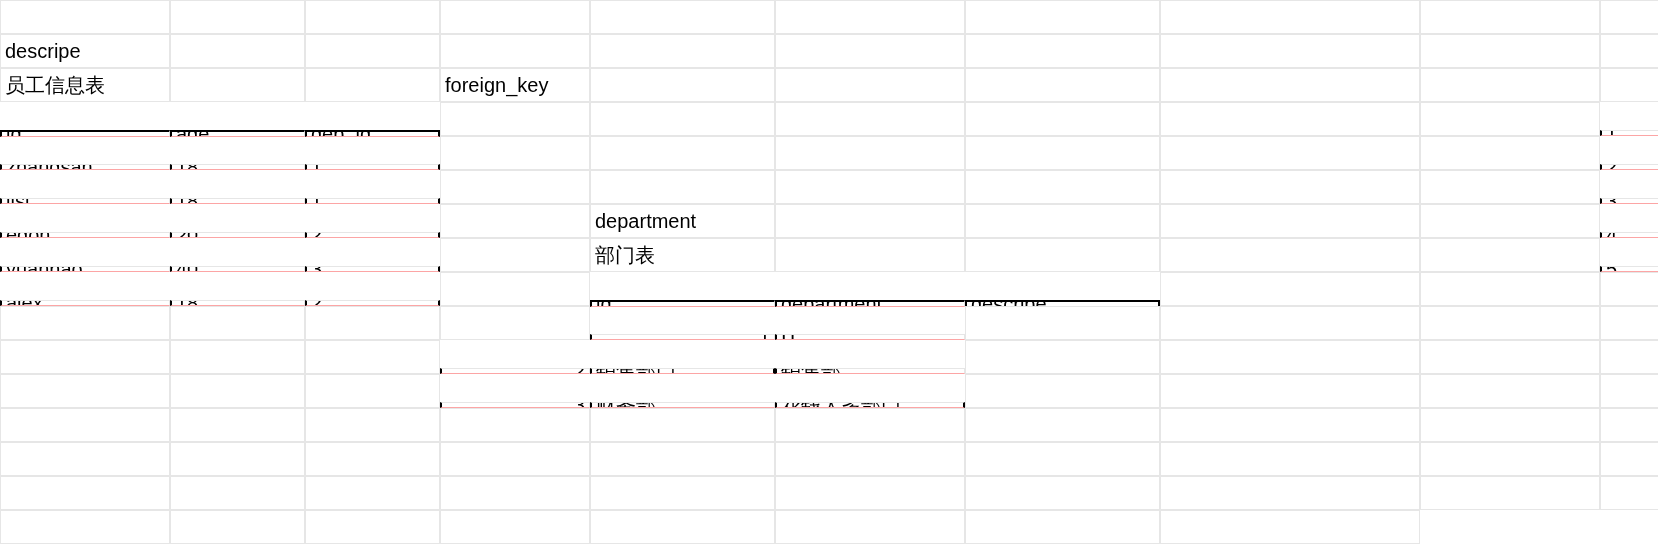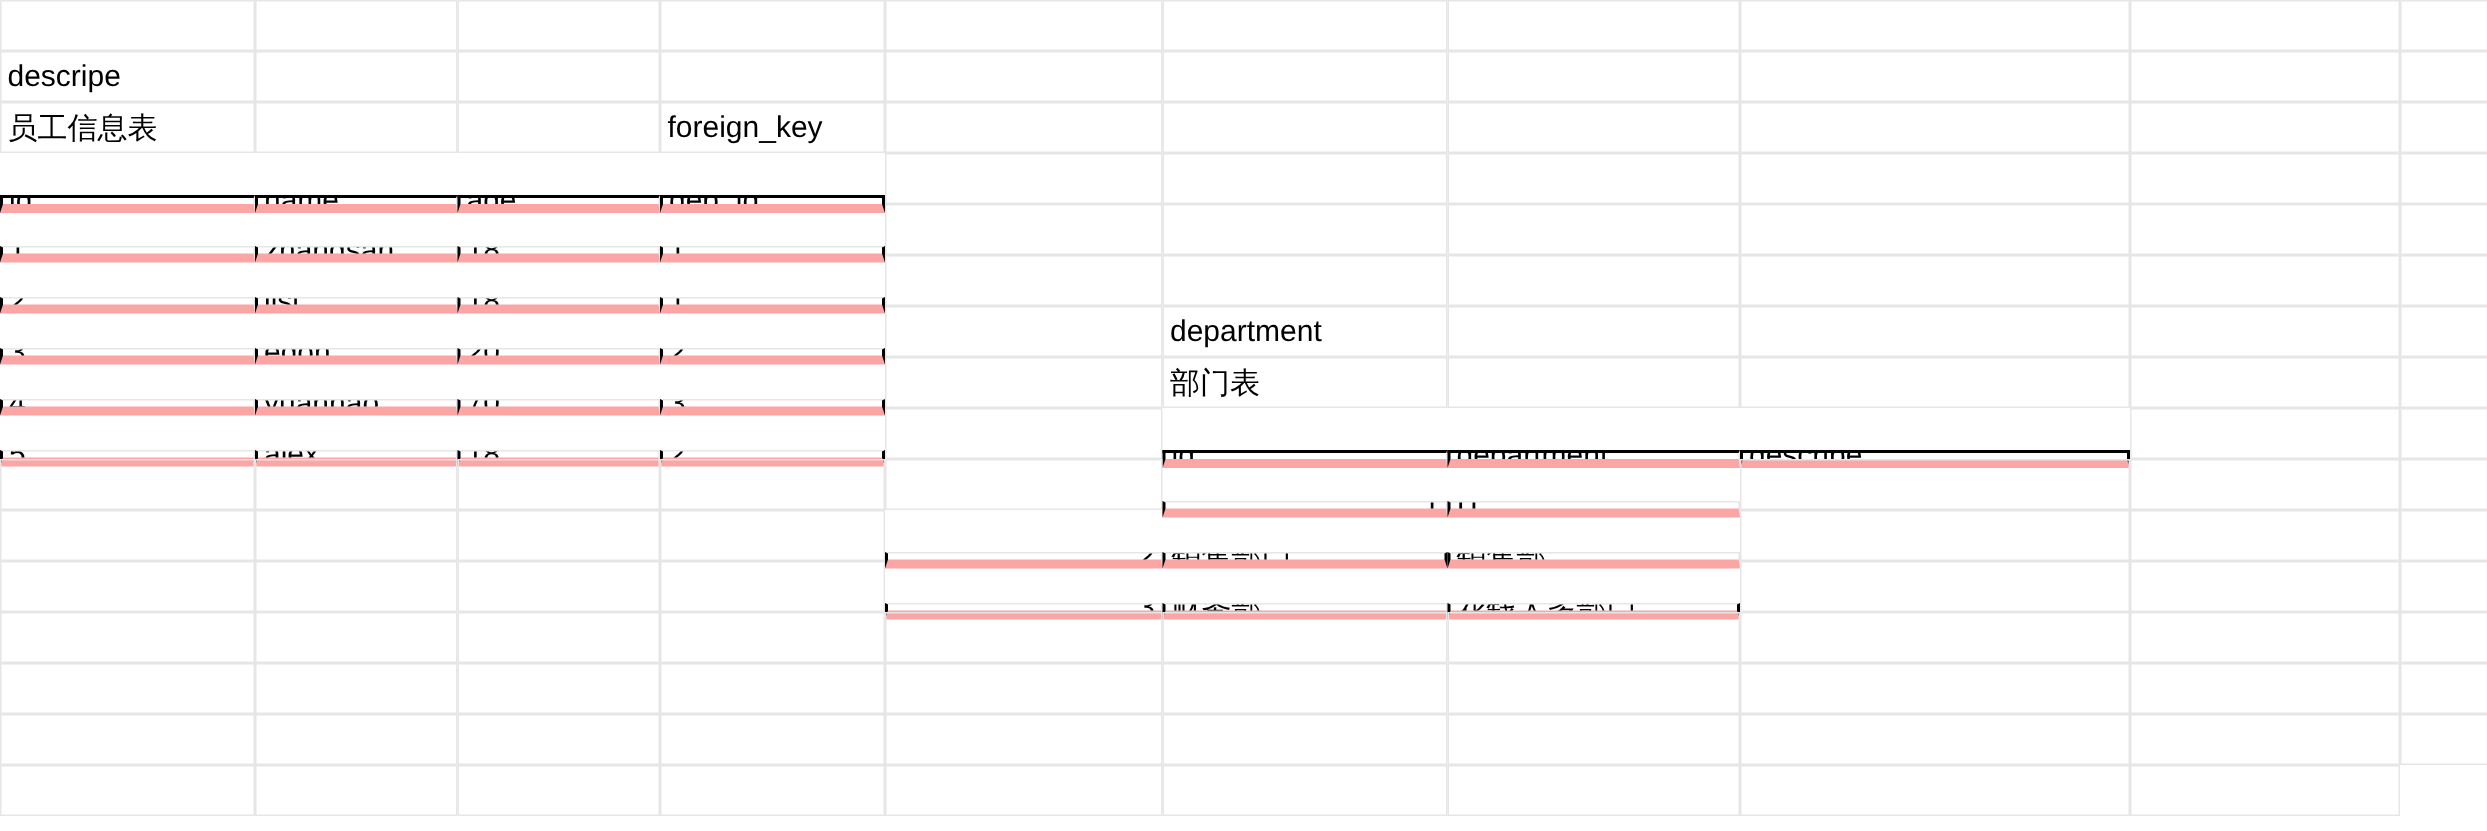--- a/index.html
+++ b/index.html
@@ -20,21 +20,21 @@
       display: flex;
       align-items: center;
       justify-content: flex-start;
       white-space: nowrap;
       overflow: hidden;
     }
     .cell.right {
       justify-content: flex-end;
     }
     .cell.bt { border-top: 2px solid #000; }
-    .cell.bb { border-bottom: 6px solid #fca5a5; margin-top: 28px; }
+    .cell.bb { border-bottom: 1px solid #fca5a5; margin-top: 28px; }
     .cell.bl { border-left: 2px solid #000; }
     .cell.br { border-right: 2px solid #000; }
   </style>
 </head>
 <body>
 
 <div class="sheet">
 
   <div class="cell"></div>
   <div class="cell"></div>
@@ -63,21 +63,20 @@
   <div class="cell"></div>
   <div class="cell">foreign_key</div>
   <div class="cell"></div>
   <div class="cell"></div>
   <div class="cell"></div>
   <div class="cell"></div>
   <div class="cell"></div>
   <div class="cell"></div>
 
   <div class="cell bt bl bb">id</div>
-  <div class="cell bt bl bb">name</div>
   <div class="cell bt bl bb">age</div>
   <div class="cell bt bl bb br">dep_id</div>
   <div class="cell"></div>
   <div class="cell"></div>
   <div class="cell"></div>
   <div class="cell"></div>
   <div class="cell"></div>
   <div class="cell"></div>
 
   <div class="cell bl bb">1</div>
@@ -108,21 +107,21 @@
   <div class="cell bl bb br">2</div>
   <div class="cell"></div>
   <div class="cell">department</div>
   <div class="cell"></div>
   <div class="cell"></div>
   <div class="cell"></div>
   <div class="cell"></div>
 
   <div class="cell bl bb">4</div>
   <div class="cell bl bb">yuanhao</div>
-  <div class="cell bl bb">70</div>
+  <div class="cell bl bb">40</div>
   <div class="cell bl bb br">3</div>
   <div class="cell"></div>
   <div class="cell">部门表</div>
   <div class="cell"></div>
   <div class="cell"></div>
   <div class="cell"></div>
   <div class="cell"></div>
 
   <div class="cell bl bb">5</div>
   <div class="cell bl bb">alex</div>

